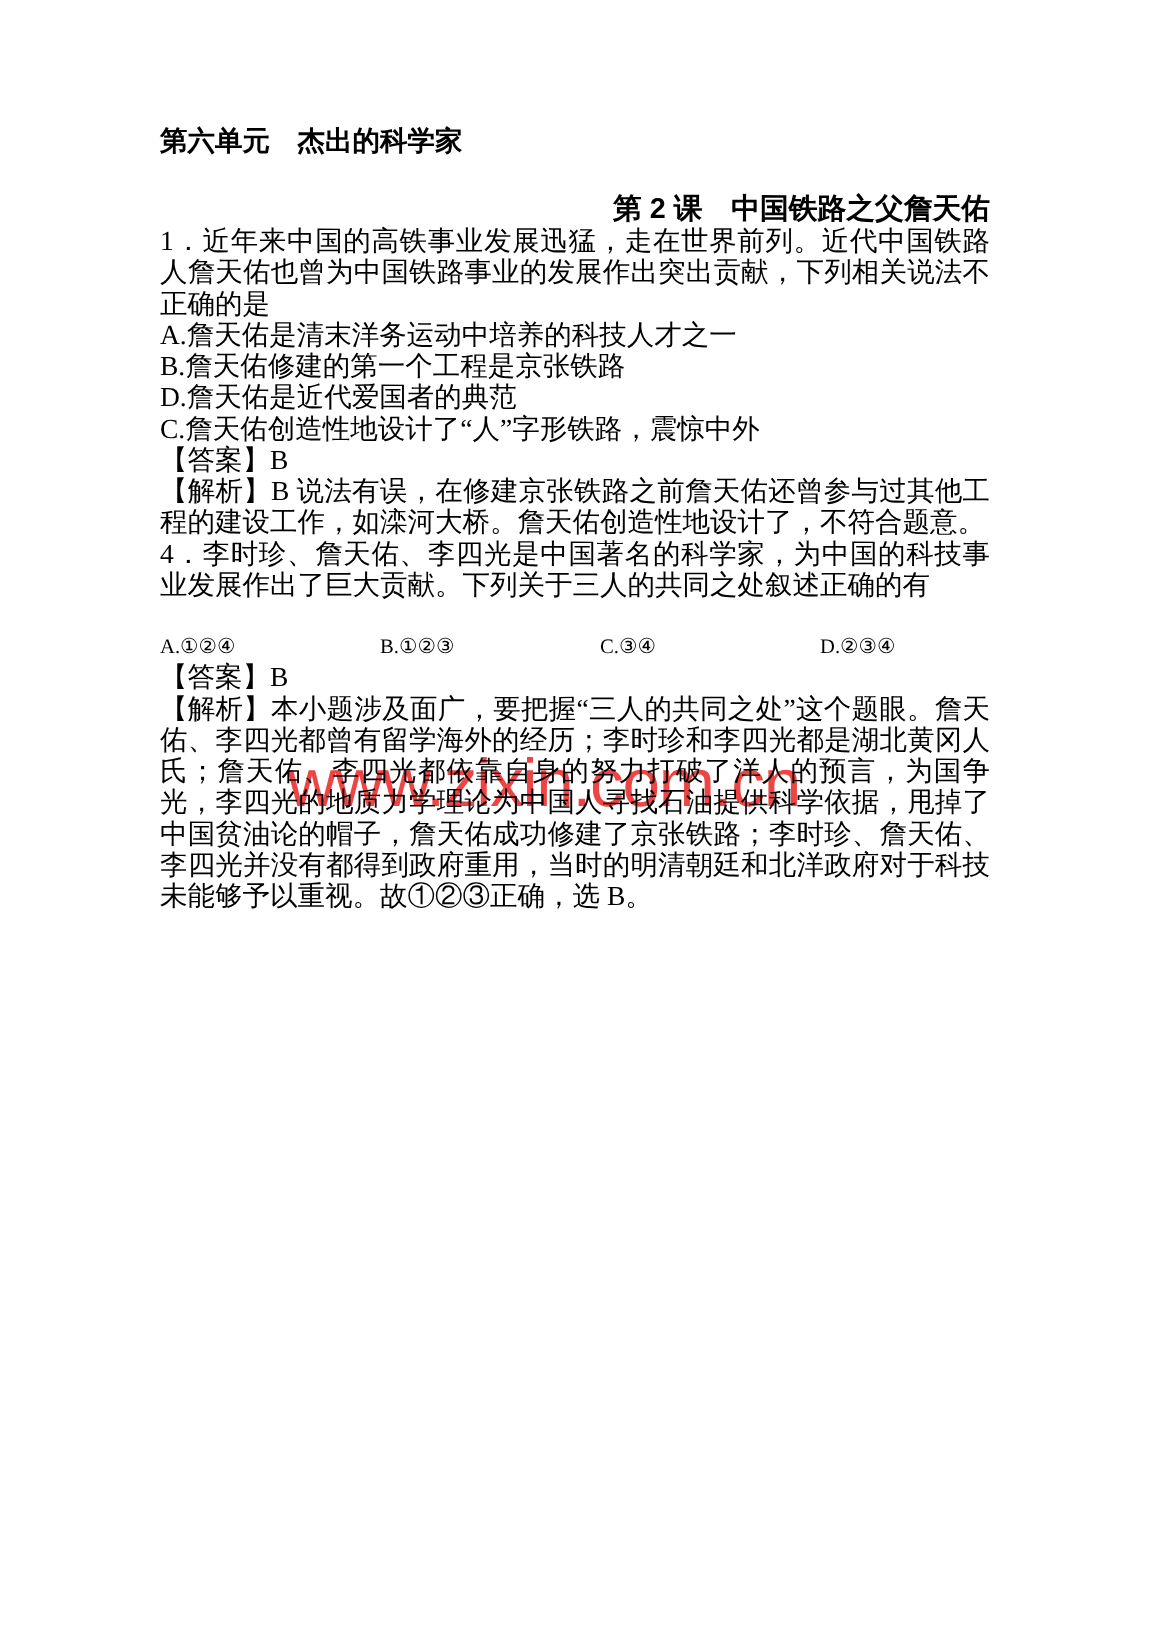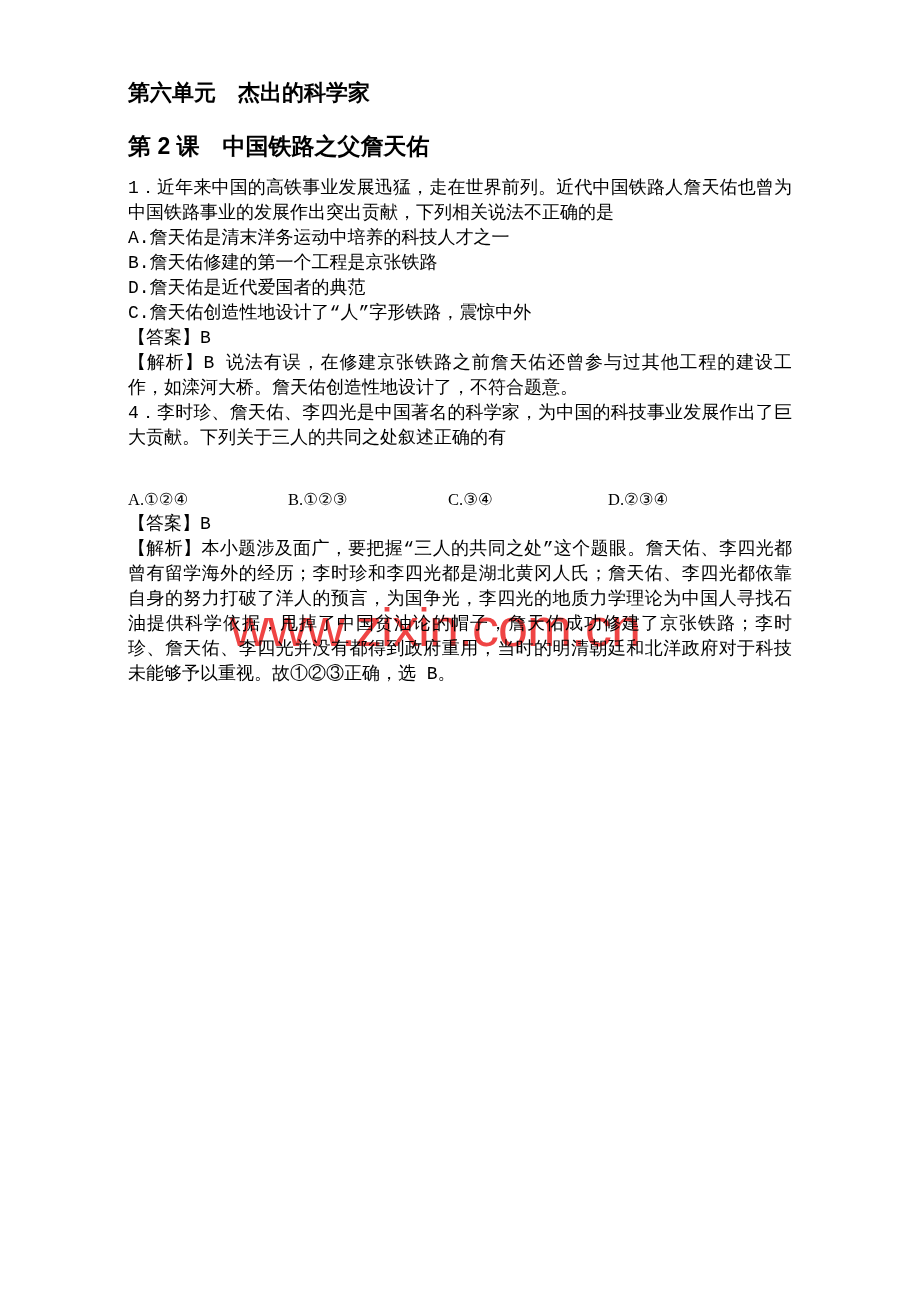--- a/index.html
+++ b/index.html
@@ -25,58 +25,58 @@
     font-size: 54px;
     line-height: 1;
     letter-spacing: -1px;
     color: #ef4444;
     white-space: nowrap;
     user-select: none;
   }
   .content {
     position: relative;
     z-index: 1;
-    padding: 80px 128px 0 128px;
+    padding: 100px 128px 0 128px;
     width: 664px;
   }
   .unit-title {
     margin: 0;
     font-family: "Liberation Sans", "DejaVu Sans", sans-serif;
     font-weight: 700;
     font-size: 22px;
     line-height: 26px;
     text-align: left;
   }
   .lesson-title {
-    margin: 27px 0 16px 0;
+    margin: 27px 0 0 0;
     font-family: "Liberation Sans", "DejaVu Sans", sans-serif;
     font-weight: 700;
     font-size: 23px;
     line-height: 27px;
-    text-align: left;
+    text-align: right;
   }
   p.body {
     margin: 0;
-    font-size: 18px;
+    font-size: 22px;
     line-height: 25px;
     text-align: justify;
-    font-family: Liberation Mono, monospace;
   }
   .q1-stem      { margin-top: 81px; }
   .q1-option-a  { margin-top: 23px; }
   .q1-option    { margin-top: 20px; }
   .q1-answer    { margin-top: 20px; }
   .q1-analysis  { margin-top: 20px; }
   .q2-stem      { margin-top: 65px; }
   .q2-items     { margin-top: 20px; }
   .q2-choices {
-    margin-top: 36px;
+    margin-top: 24px;
     display: flex;
     font-size: 16.5px;
     line-height: 25px;
+    gap: 16px;
   }
   .q2-choice { width: 160px; }
   .q2-choice:last-child { width: auto; }
   .q2-answer   { margin-top: 18px; }
   .q2-analysis { margin-top: 18px; }
 </style>
 </head>
 <body>
 
 <div class="page">

